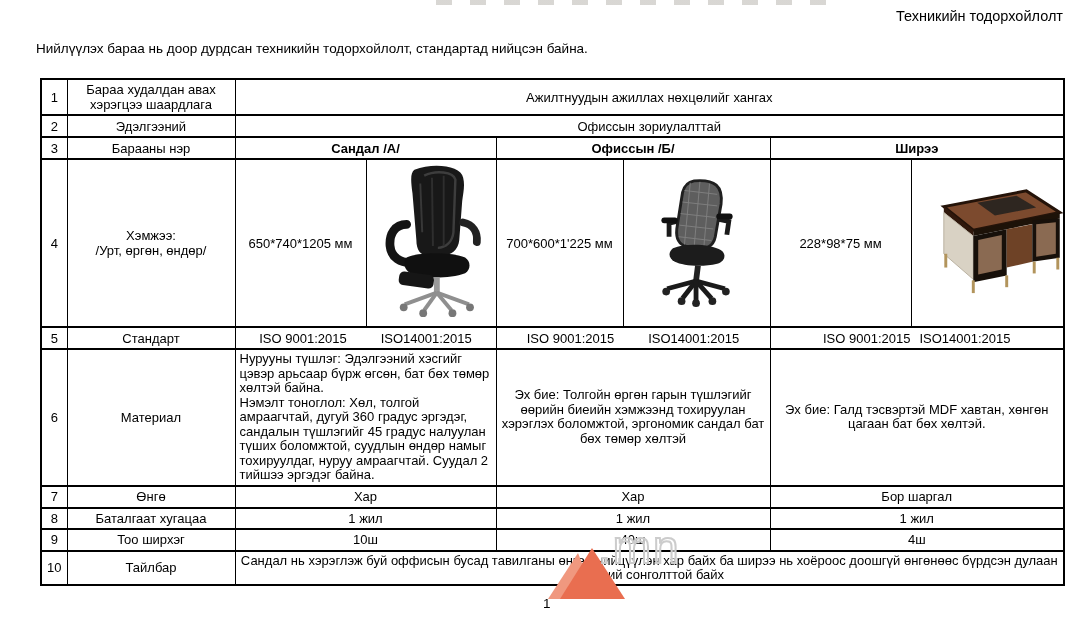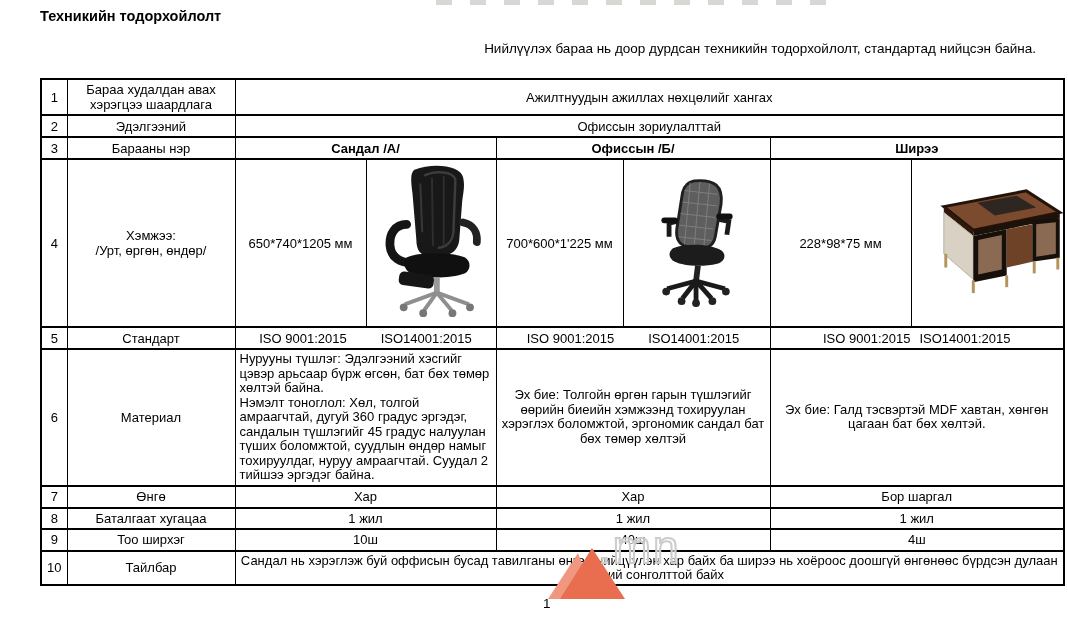--- a/index.html
+++ b/index.html
@@ -4,23 +4,23 @@
 <style>
   * { margin:0; padding:0; box-sizing:border-box; }
   html,body { background:#ffffff; }
   body { font-family:"Liberation Sans", sans-serif; color:#000; }
   .page { position:relative; width:1068px; height:637px; background:#fff; overflow:hidden; }
 
   .crop-artifact { position:absolute; top:0; left:436px; width:400px; height:5px;
     background:repeating-linear-gradient(90deg,#b9b6b0 0 16px, transparent 16px 34px);
     opacity:.55; }
 
-  .doc-title { position:absolute; top:8px; left:40px; width:1023px; text-align:left;
-    font-size:14.5px; font-weight:bold; }
-  .intro { position:absolute; top:41px; left:36px; width:1000px; font-size:13.5px;text-align:right; }
+  .doc-title { position:absolute; top:8px; left:40px; width:1023px; text-align:right;
+    font-size:14.5px; font-weight:normal; }
+  .intro { position:absolute; top:41px; left:36px; width:1000px; font-size:13.5px; }
 
   table.spec { position:absolute; top:78px; left:40px; width:1023px; height:482px;
     border-collapse:collapse; table-layout:fixed; border:2px solid #000; }
   table.spec td { border:1px solid #000; border-top:2px solid #000; border-bottom:2px solid #000;
     font-size:13px; vertical-align:middle; padding:2px 4px; overflow:hidden; }
   td.no { text-align:center; padding:0; }
   td.lbl { text-align:center; padding-left:8px; }
   .c { text-align:center; }
   .b { font-weight:normal; }
   td.prod { text-align:center; font-weight:bold; }

